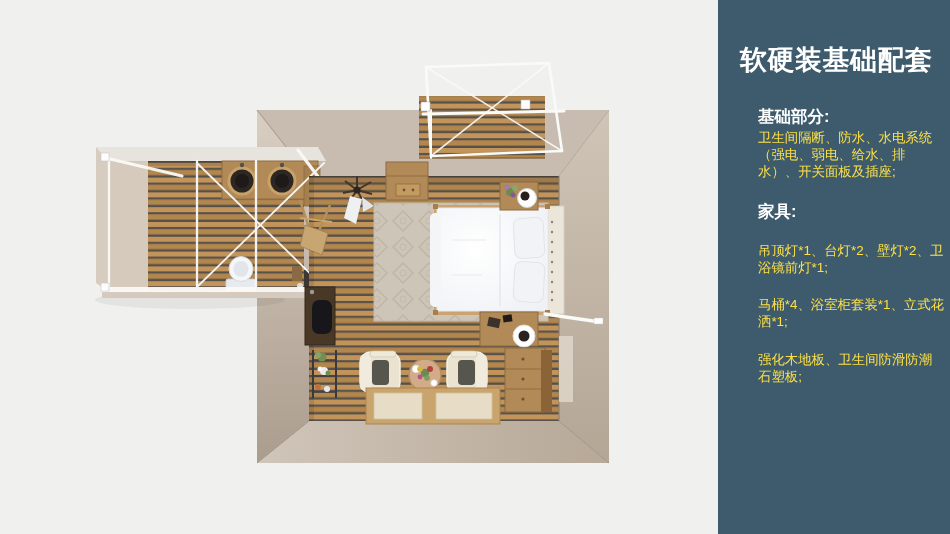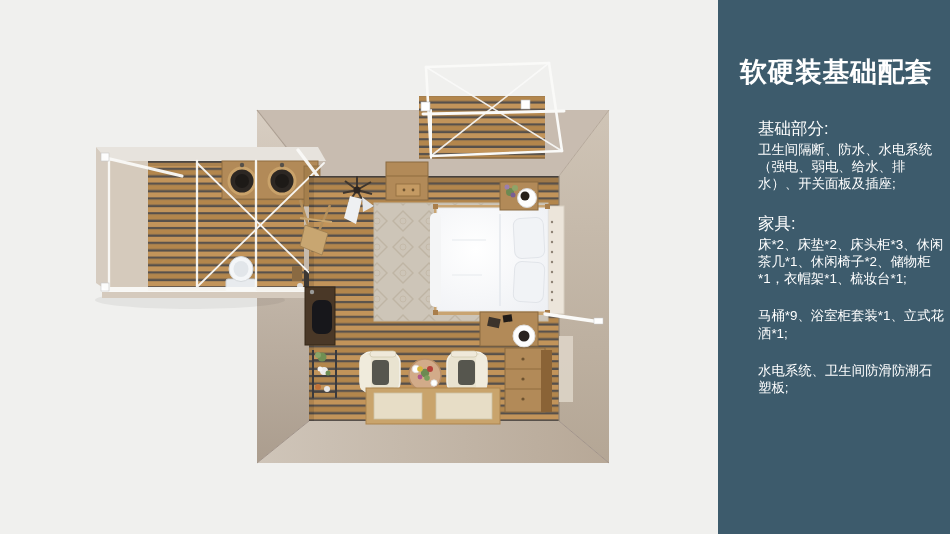--- a/index.html
+++ b/index.html
@@ -7,26 +7,26 @@
     --floor-plank:#bc8e52; --floor-gap:#56504b;
     --wall-light:#d7cdc1; --wall-mid:#c8bcb0; --wall-dark:#b0a294;
     --wood:#b28a58; --frame-white:#fafaf8; --bed-white:#fbfcfd;
   }
   *{margin:0;padding:0;box-sizing:border-box}
   html,body{width:950px;height:534px;overflow:hidden;background:var(--canvas-bg);
     font-family:"Liberation Sans","DejaVu Sans",sans-serif}
   .stage{position:relative;width:950px;height:534px;background:var(--canvas-bg)}
   .plan{position:absolute;left:0;top:0}
   .panel{position:absolute;left:718px;top:0;width:232px;height:534px;
-    background:var(--panel-bg);color:var(--panel-text);padding-top:56px}
+    background:var(--panel-bg);color:var(--panel-text);padding-top:44px}
   .panel-title{font-size:27px;font-weight:bold;line-height:1.25;letter-spacing:.5px;
     margin:0 14px 28px 22px;white-space:nowrap}
   .sec{margin:0 8px 20px 40px}
-  .sec-h{font-size:16.5px;font-weight:normal;line-height:1.27;margin-bottom:2px}
-  .sec-b{font-size:13.4px;line-height:1.29;width:186px;color:#ffffff}
+  .sec-h{font-size:16.5px;font-weight:bold;line-height:1.27;margin-bottom:2px}
+  .sec-b{font-size:13.4px;line-height:1.29;width:186px;color:#fde047}
   
   .plank{fill:var(--floor-plank)} .gap{fill:var(--floor-gap)}
   .woodf{fill:var(--wood)} .white-line{stroke:var(--frame-white);fill:none;stroke-linecap:round}
 </style>
 </head>
 <body>
 
 <div class="stage">
 
   <svg class="plan" width="718" height="534" viewBox="0 0 718 534">
@@ -298,28 +298,28 @@
   <aside class="panel">
     <h1 class="panel-title">软硬装基础配套</h1>
 
     <section class="sec">
       <div class="sec-h">基础部分:</div>
       <div class="sec-b">卫生间隔断、防水、水电系统（强电、弱电、给水、排水）、开关面板及插座;</div>
     </section>
 
     <section class="sec">
       <div class="sec-h">家具:</div>
-      <div class="sec-b">床*2、床垫*2、床头柜*3、休闲茶几*1、休闲椅子*2、储物柜*1，衣帽架*1、梳妆台*1;</div>
-    </section>
-
-    <section class="sec">
-    </section>
-
-    <section class="sec">
-      <div class="sec-b">马桶*9、浴室柜套装*1、立式花洒*1;</div>
-    </section>
-
-    <section class="sec">
-      <div class="sec-b">水电系统、卫生间防滑防潮石塑板;</div>
+    </section>
+
+    <section class="sec">
+      <div class="sec-b">吊顶灯*1、台灯*2、壁灯*2、卫浴镜前灯*1;</div>
+    </section>
+
+    <section class="sec">
+      <div class="sec-b">马桶*4、浴室柜套装*1、立式花洒*1;</div>
+    </section>
+
+    <section class="sec">
+      <div class="sec-b">强化木地板、卫生间防滑防潮石塑板;</div>
     </section>
   </aside>
 
 </div>
 
 </body></html>

